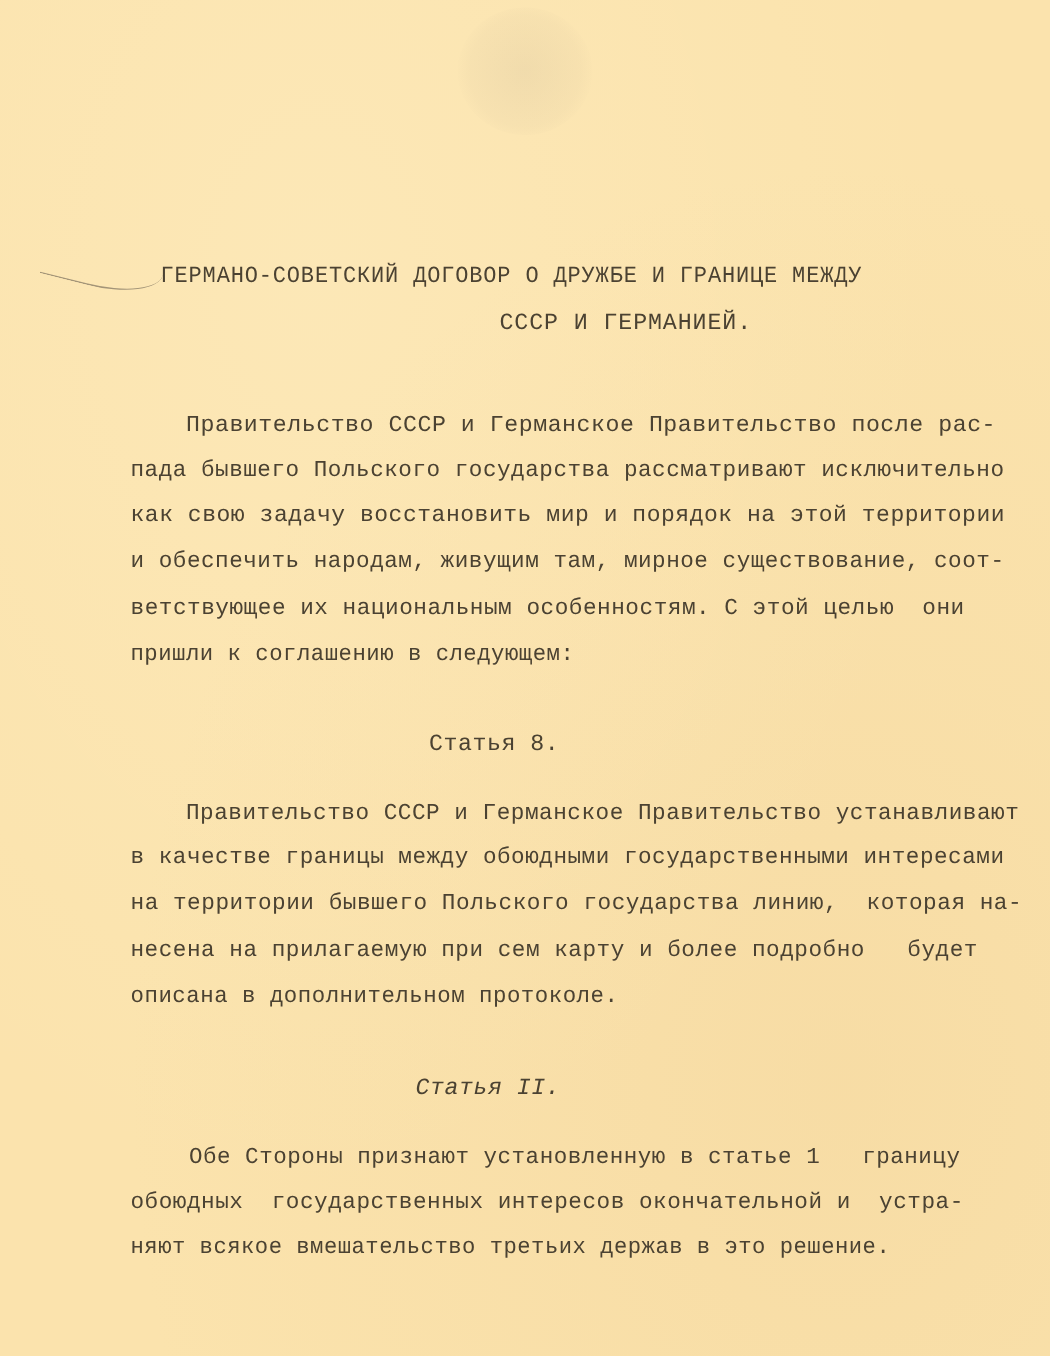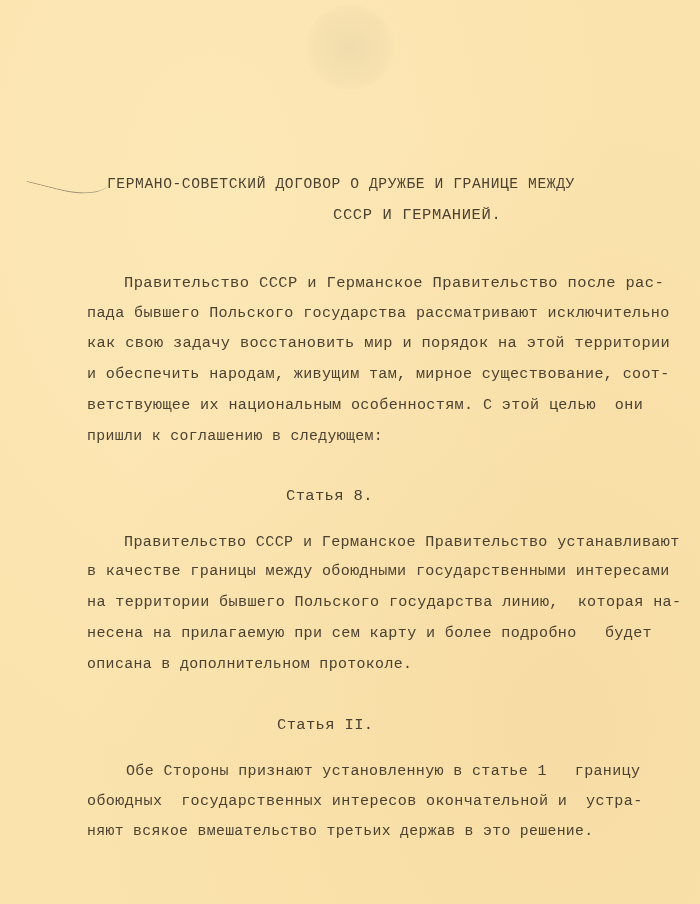--- a/index.html
+++ b/index.html
@@ -58,16 +58,16 @@
 <div class="line" style="left: 87px; top: 395px; transform: scaleX(0.996);">ветствующее их национальным особенностям. С этой целью  они</div>
 <div class="line" style="left: 87px; top: 426px; transform: scaleX(0.977);">пришли к соглашению в следующем:</div>
 
 <div class="line heading" style="left:286px; top:486px;">Статья 8.</div>
 <div class="line" style="left: 124px; top: 532px; transform: scaleX(0.995);">Правительство СССР и Германское Правительство устанавливают</div>
 <div class="line" style="left: 87px; top: 561px; transform: scaleX(0.993);">в качестве границы между обоюдными государственными интересами</div>
 <div class="line" style="left: 87px; top: 592px; transform: scaleX(0.997);">на территории бывшего Польского государства линию,  которая на-</div>
 <div class="line" style="left: 87px; top: 623px; transform: scaleX(0.995);">несена на прилагаемую при сем карту и более подробно   будет</div>
 <div class="line" style="left: 87px; top: 654px; transform: scaleX(0.982);">описана в дополнительном протоколе.</div>
 
-<div class="line heading" style="left:277px; top:715px;">Статья II.</div>
+<div class="line heading" style="left:277px; top:715px;font-style:italic;">Статья II.</div>
 <div class="line" style="left: 126px; top: 761px; transform: scaleX(0.988);">Обе Стороны признают установленную в статье 1   границу</div>
 <div class="line" style="left: 87px; top: 791px; transform: scaleX(0.995);">обоюдных  государственных интересов окончательной и  устра-</div>
 <div class="line" style="left: 87px; top: 821px; transform: scaleX(0.973);">няют всякое вмешательство третьих держав в это решение.</div>
 
 </body></html>

